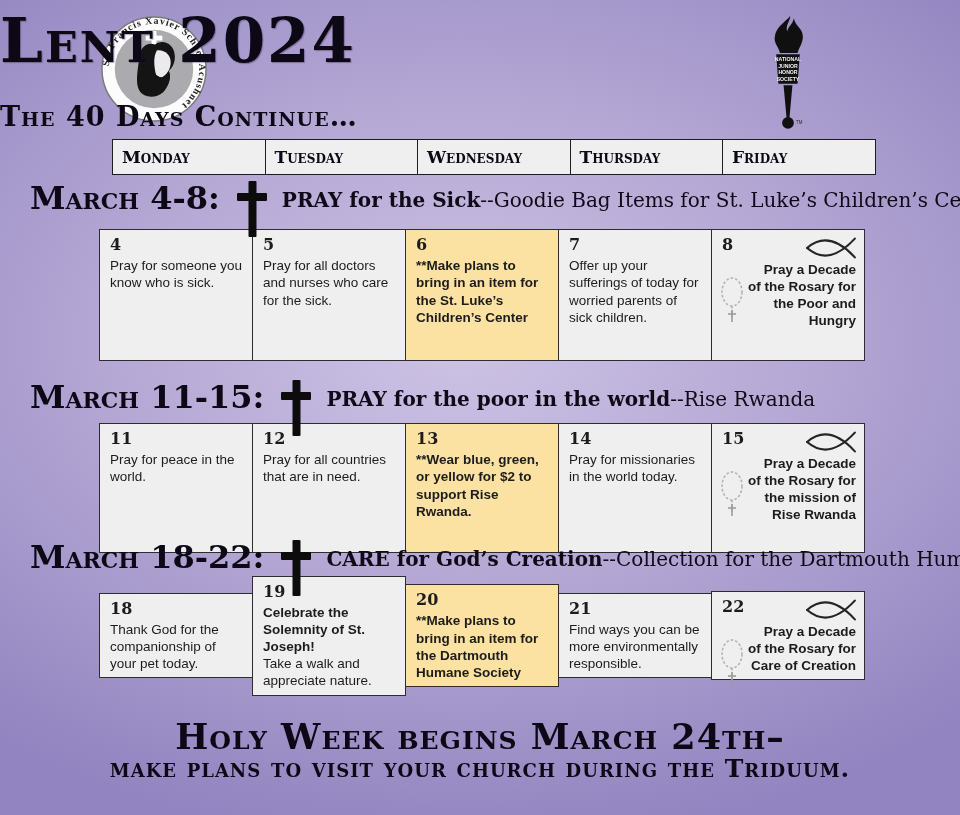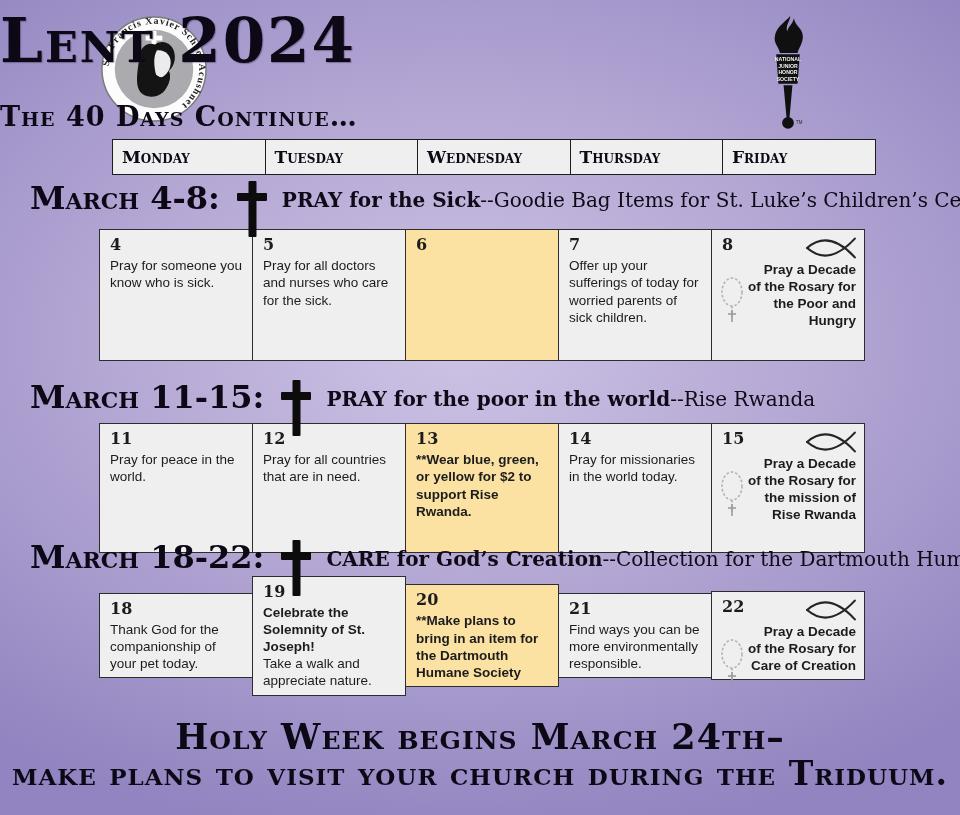--- a/index.html
+++ b/index.html
@@ -39,21 +39,21 @@
   .day-cell:first-child{margin-left:0;}
   .day-cell.highlight{background:#fbe2a2;}
   .day-num{font-family:"DejaVu Serif",serif;font-weight:700;font-size:16px;margin-bottom:2px;}
   .day-bold{font-weight:700;}
   .fish-cell .day-num{position:absolute;top:5px;left:10px;}
   .fish-cell .day-bold{margin-top:26px;text-align:right;padding-left:26px;}
   .fish-icon{position:absolute;top:5px;right:7px;}
   .rosary-icon{position:absolute;left:7px;top:46px;}
   
   .footer1{position:absolute;top:716px;left:0;width:100%;text-align:center;font-size:35px;letter-spacing:1px;}
-  .footer2{position:absolute;top:754px;left:0;width:100%;text-align:center;font-size:33px;letter-spacing:1px;}
+  .footer2{position:absolute;top:754px;left:0;width:100%;text-align:center;font-size:25px;letter-spacing:1px;}
 </style>
 </head>
 <body>
 
 <div class="stage">
 
   <svg class="seal" width="108" height="108" viewBox="0 0 110 110">
     <circle cx="55" cy="55" r="53" fill="#fcfcfc" stroke="#7a7a7a" stroke-width="1.5"></circle>
     <circle cx="55" cy="55" r="40" fill="#ababaf"></circle>
     <defs>
@@ -125,20 +125,21 @@
   <div class="day-cell">
 
     <div class="day-num">5</div>
 
     <div class="day-text">Pray for all doctors and nurses who care for the sick.</div>
   </div>
 
   <div class="day-cell highlight">
 
     <div class="day-num">6</div>
+    <div class="day-bold">**Make plans to bring in an item for the St. Luke’s Children’s Center</div>
 
   </div>
 
   <div class="day-cell">
 
     <div class="day-num">7</div>
 
     <div class="day-text">Offer up your sufferings of today for worried parents of sick children.</div>
   </div>
 

